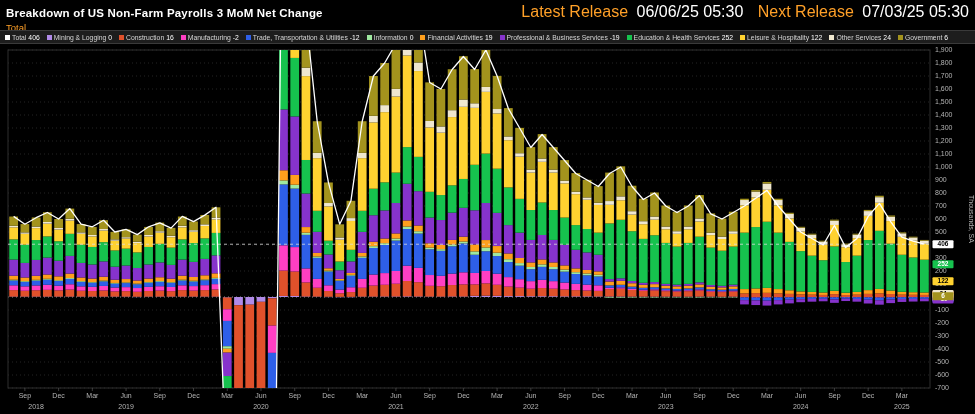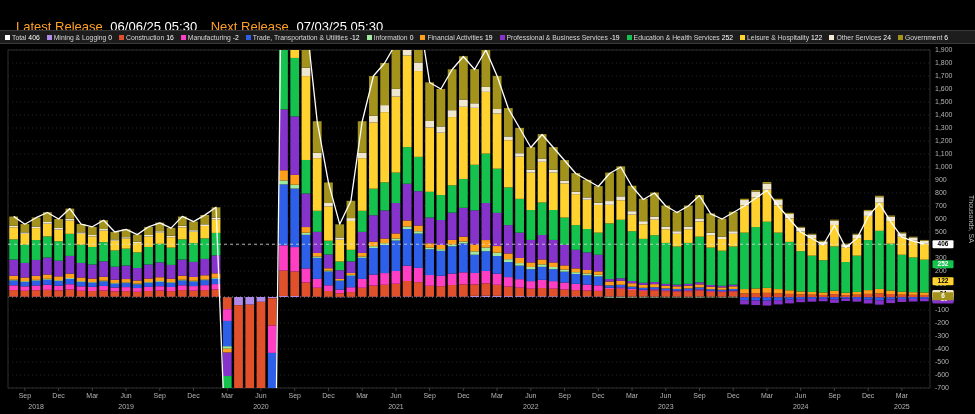--- a/index.html
+++ b/index.html
@@ -1,40 +1,41 @@
 <!DOCTYPE html>
 <html><head>
 <meta charset="utf-8">
 <style>
   html,body{margin:0;padding:0;background:#000;}
   body{width:975px;height:414px;overflow:hidden;font-family:"Liberation Sans",sans-serif;}
   .page{position:relative;width:975px;height:414px;background:#000;}
   .hr1{display:flex;justify-content:space-between;align-items:baseline;padding:3px 6px 0 6px;}
   .title{color:#ffffff;font-size:11.5px;font-weight:700;letter-spacing:.2px;}
-  .rel{font-size:13px;white-space:nowrap;margin-top:16px;}
+  .rel{font-size:16px;white-space:nowrap;}
   .rel .lbl{color:#ffa028;margin-left:10px;}
   .rel .val{color:#ffffff;margin-left:4px;}
   .hr2{display:flex;justify-content:space-between;padding:1px 6px 2px 6px;font-size:9.5px;}
   .sub{color:#ffa028;}
   .src{color:#e8e8e8;}
   .legend{position:absolute;top:30px;left:0;right:0;height:14px;background:#1d1d1d;
           border-top:1px solid #3a3a3a;border-bottom:1px solid #3a3a3a;display:flex;
           align-items:center;padding:0 5px;white-space:nowrap;overflow:hidden;box-sizing:border-box;}
   .li{display:inline-flex;align-items:center;margin-right:7px;font-size:6.8px;cursor:pointer;}
   .sw{width:5px;height:5px;margin-right:2px;display:inline-block;flex:0 0 auto;}
   .ll{color:#d6d6d6;margin-right:2px;}
   .lv{color:#ffffff;}
   #chart-svg{position:absolute;top:44px;left:0;}
   text{font-family:"Liberation Sans",sans-serif;}
 </style>
 </head>
 <body>
 
 <div class="page">
   <div class="hr1">
+    <span class="title">Breakdown of US Non-Farm Payrolls 3 MoM Net Change</span>
     <span class="rel">
       <span class="lbl">Latest Release</span>
       <span class="val">06/06/25 05:30</span>
       <span class="lbl">Next Release</span>
       <span class="val">07/03/25 05:30</span>
     </span>
   </div>
   <div class="hr2">
     <span class="sub">Total</span>
   </div>

